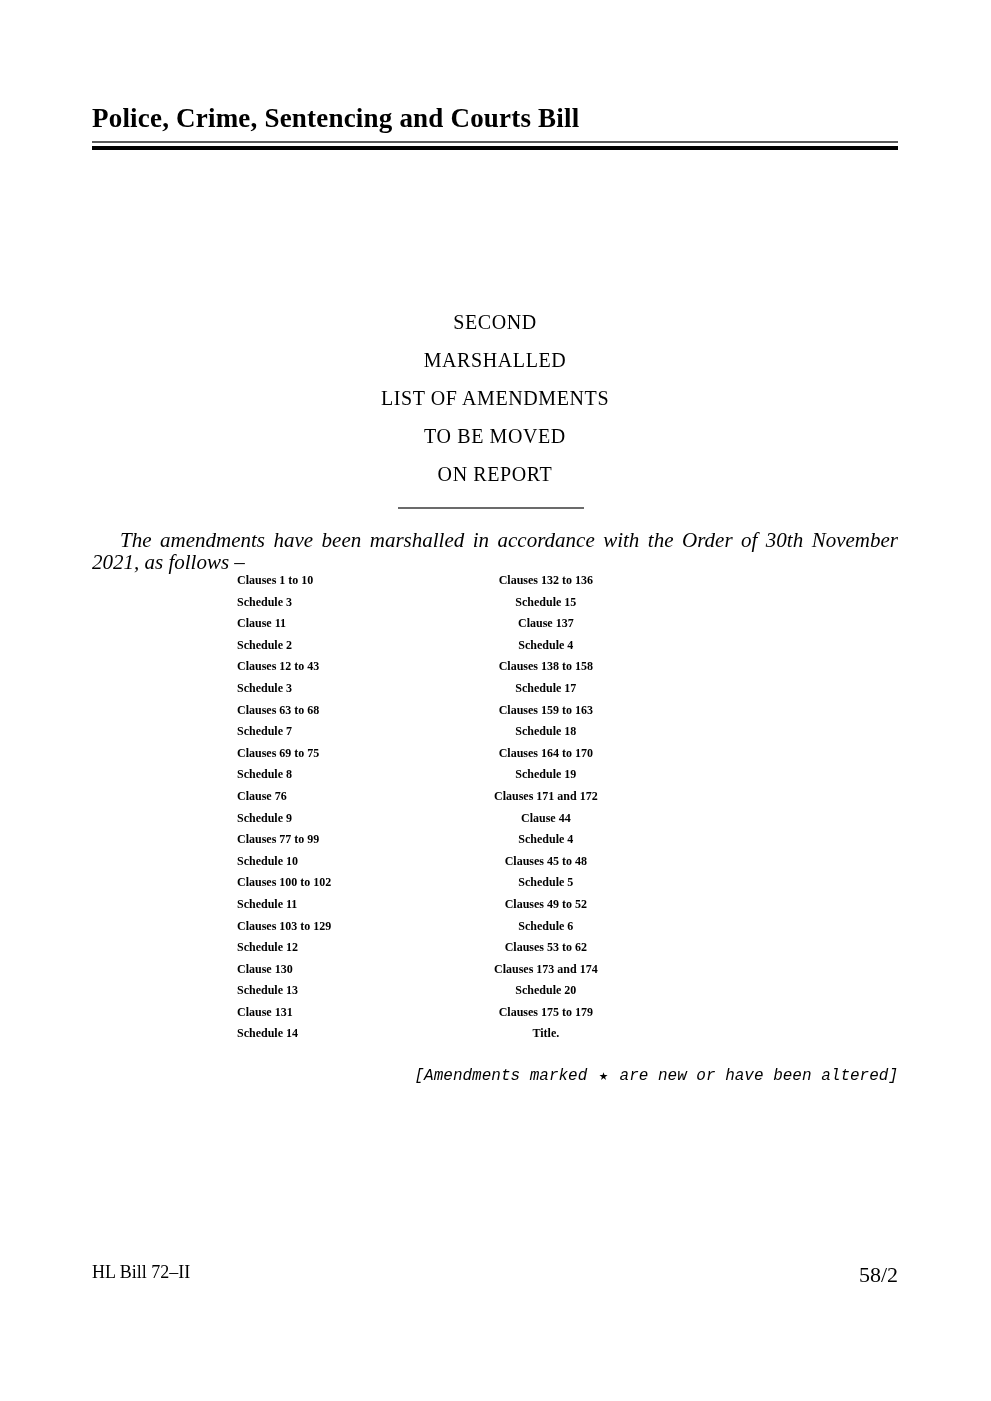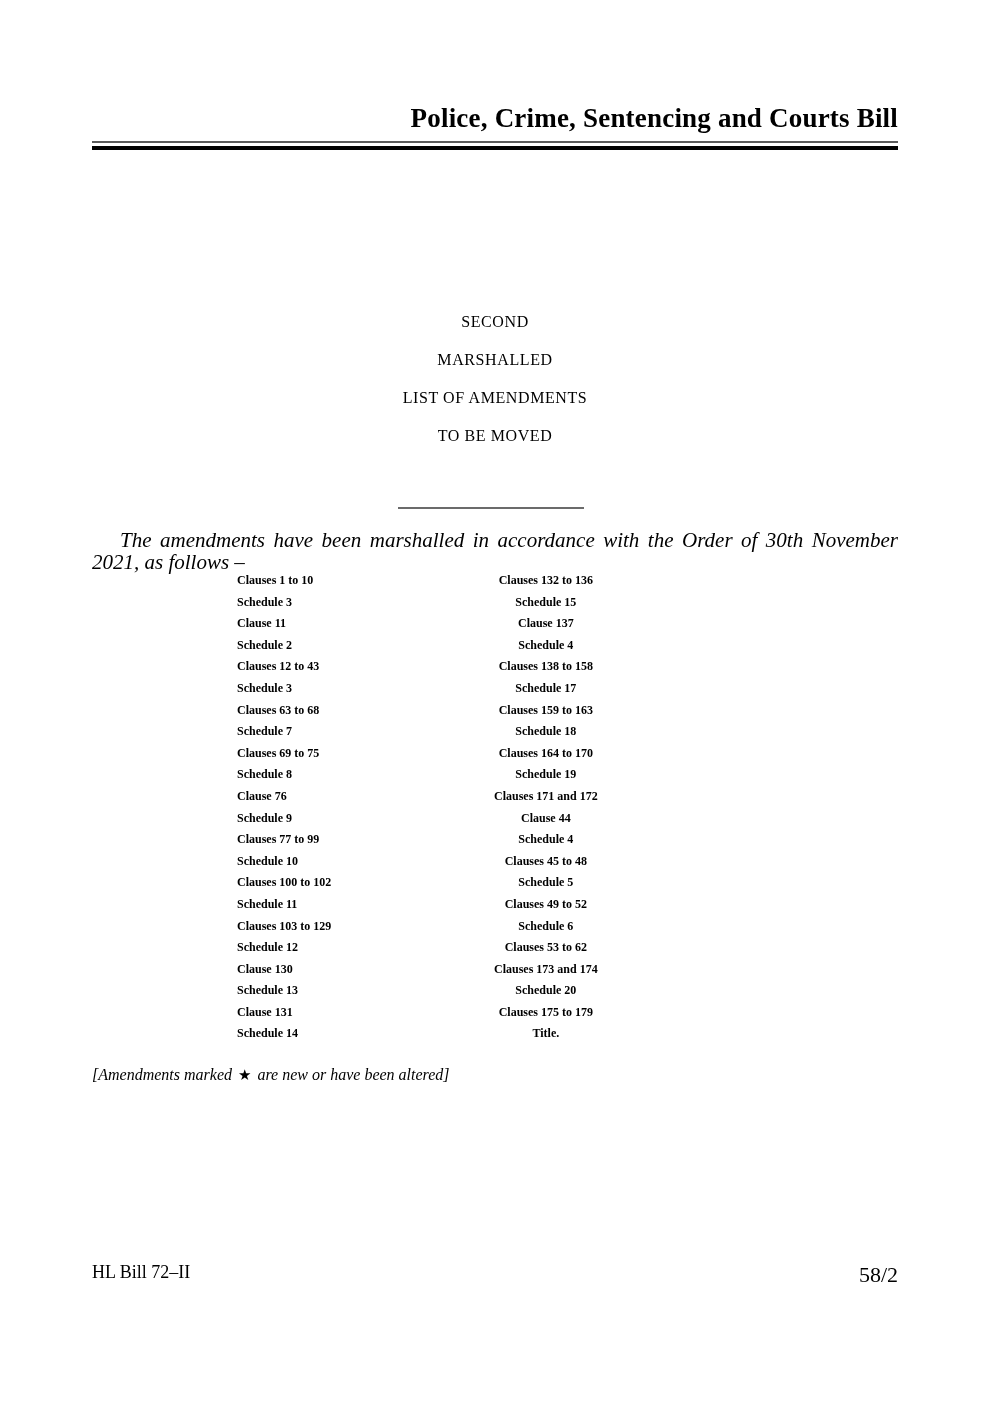--- a/index.html
+++ b/index.html
@@ -16,21 +16,21 @@
     color: #000000;
     overflow: hidden;
   }
 
   
   .bill-title {
     position: absolute;
     left: 92px;
     top: 104px;
     width: 806px;
-    text-align: right;
+    text-align: left;
     font-size: 27px;
     font-weight: bold;
     letter-spacing: 0.2px;
     line-height: 1.1;
   }
   .rule-thin {
     position: absolute;
     left: 92px;
     top: 141px;
     width: 806px;
@@ -48,21 +48,21 @@
 
   
   .heading-block {
     position: absolute;
     left: 92px;
     top: 303px;
     width: 806px;
     text-align: center;
   }
   .heading-line {
-    font-size: 16px;
+    font-size: 20px;
     line-height: 38px;
     letter-spacing: 0.6px;
   }
 
   
   .divider {
     position: absolute;
     left: 398px;
     top: 507px;
     width: 186px;
@@ -102,23 +102,24 @@
     white-space: nowrap;
     font-weight: bold;
   }
 
   
   .note {
     position: absolute;
     left: 92px;
     top: 1066px;
     width: 806px;
-    text-align: left;
+    text-align: right;
     font-size: 16px;
     font-style: italic;
+    font-family: Liberation Mono, monospace;
   }
   .note .star {
     font-style: normal;
     font-size: 15px;
     padding: 0 2px;
   }
 
   
   .footer-left {
     position: absolute;
@@ -140,20 +141,21 @@
 
   <div class="bill-title">Police, Crime, Sentencing and Courts Bill</div>
   <div class="rule-thin"></div>
   <div class="rule-thick"></div>
 
   <div class="heading-block">
     <div class="heading-line">SECOND</div>
     <div class="heading-line">MARSHALLED</div>
     <div class="heading-line">LIST OF AMENDMENTS</div>
     <div class="heading-line">TO BE MOVED</div>
+    <div class="heading-line">ON REPORT</div>
   </div>
 
   <div class="divider"></div>
 
   <div class="intro">The amendments have been marshalled in accordance with the Order of 30th November 2021, as follows –</div>
 
   <div class="list-wrap">
     <div class="col col-left">
       <div class="list-item">Clauses 1 to 10</div>
       <div class="list-item">Schedule 3</div>

